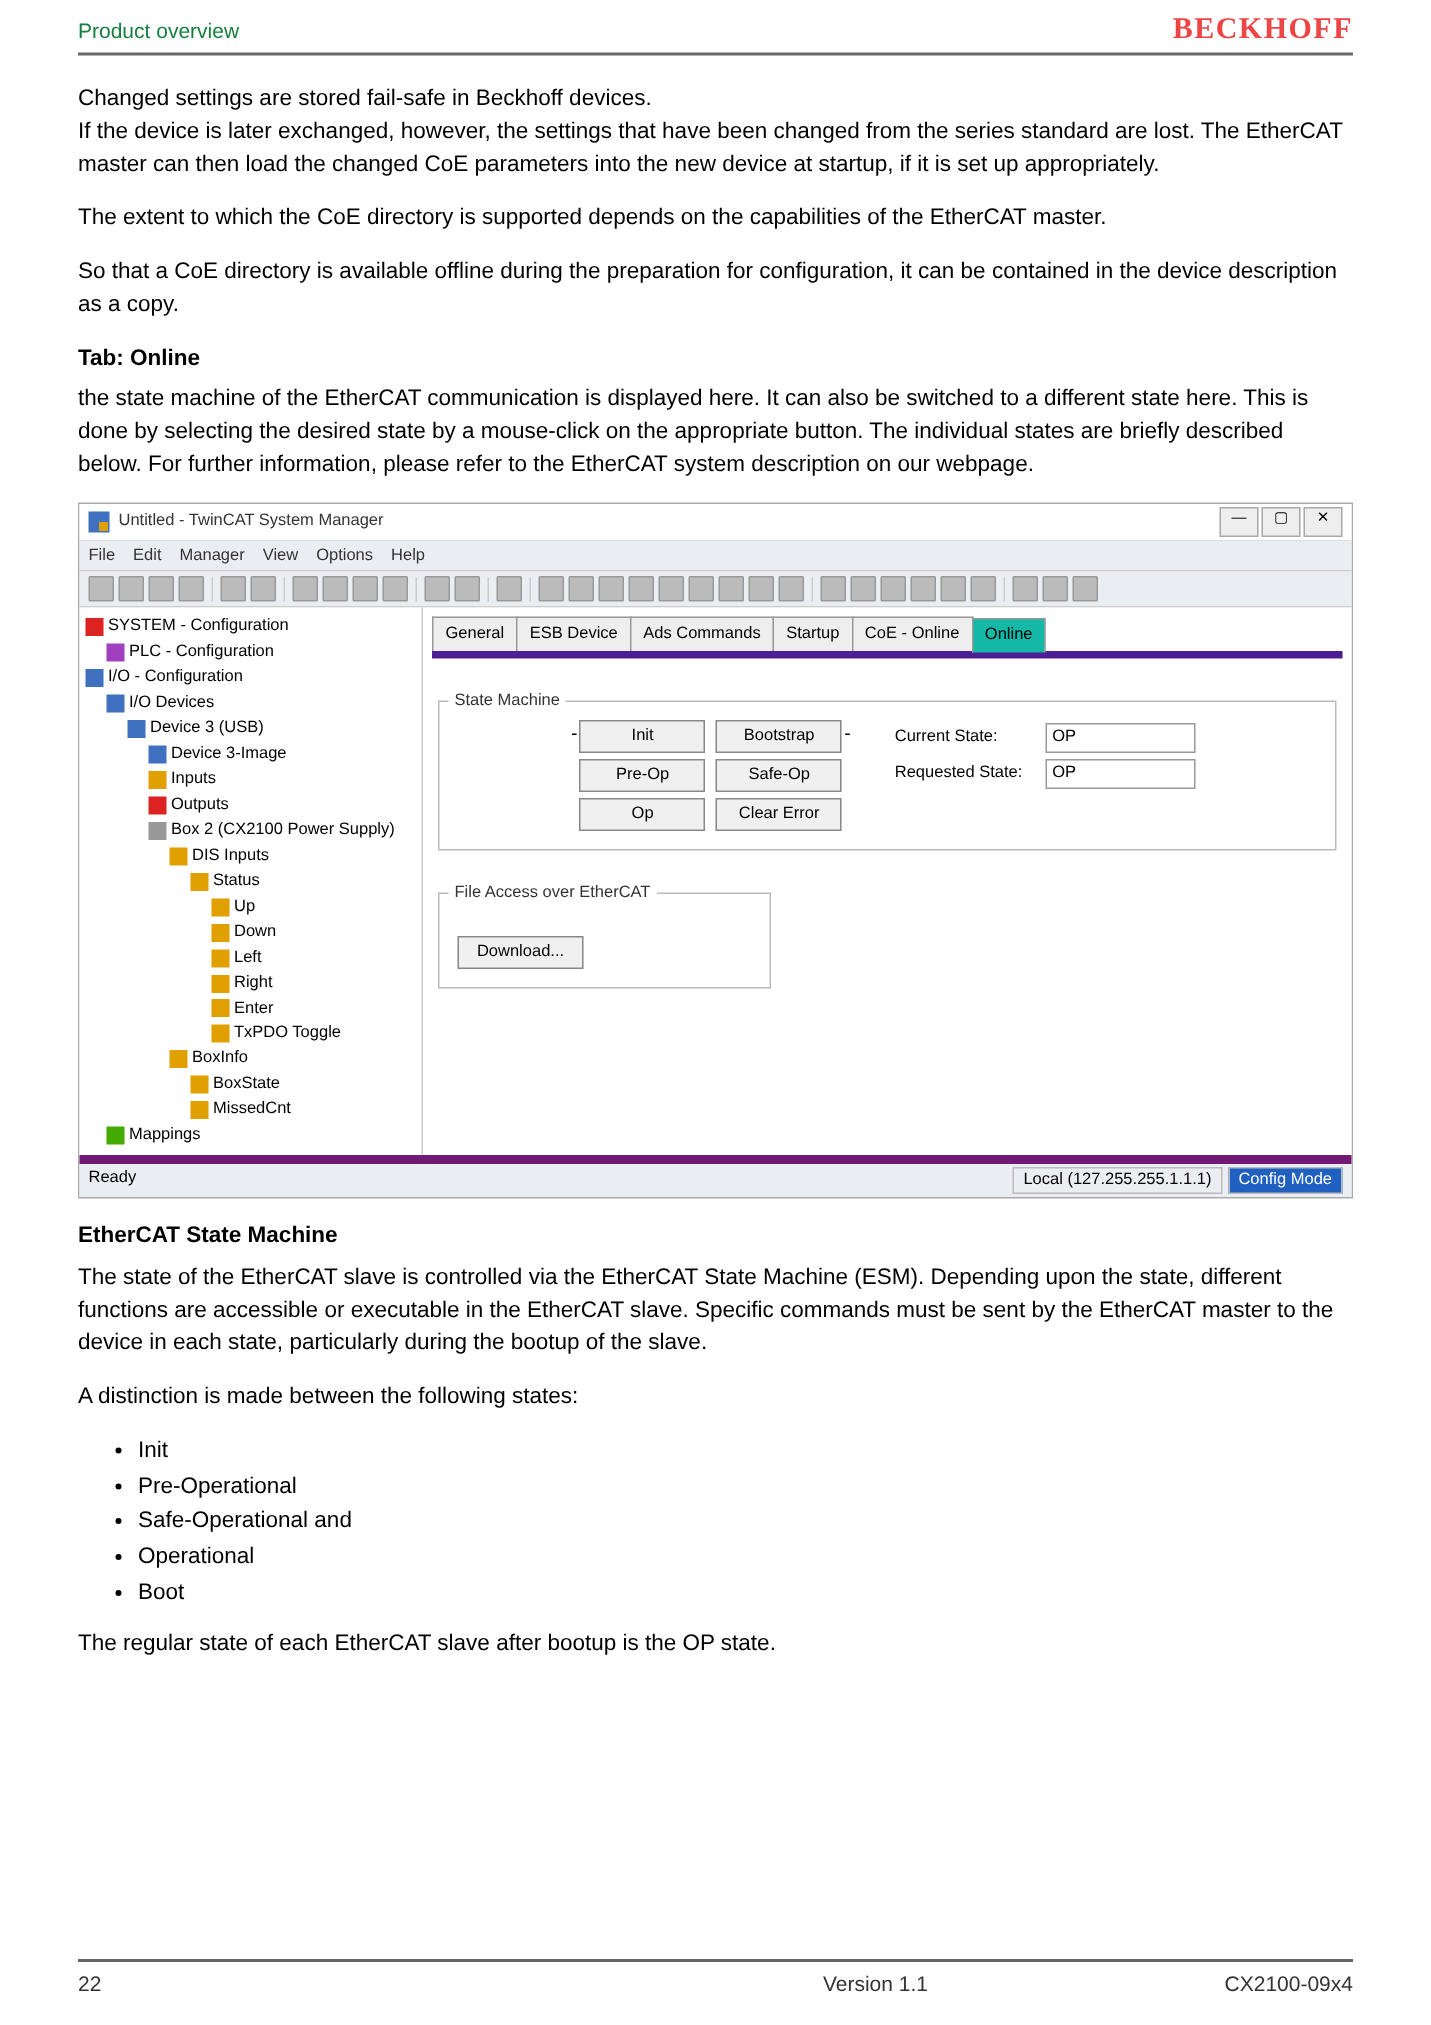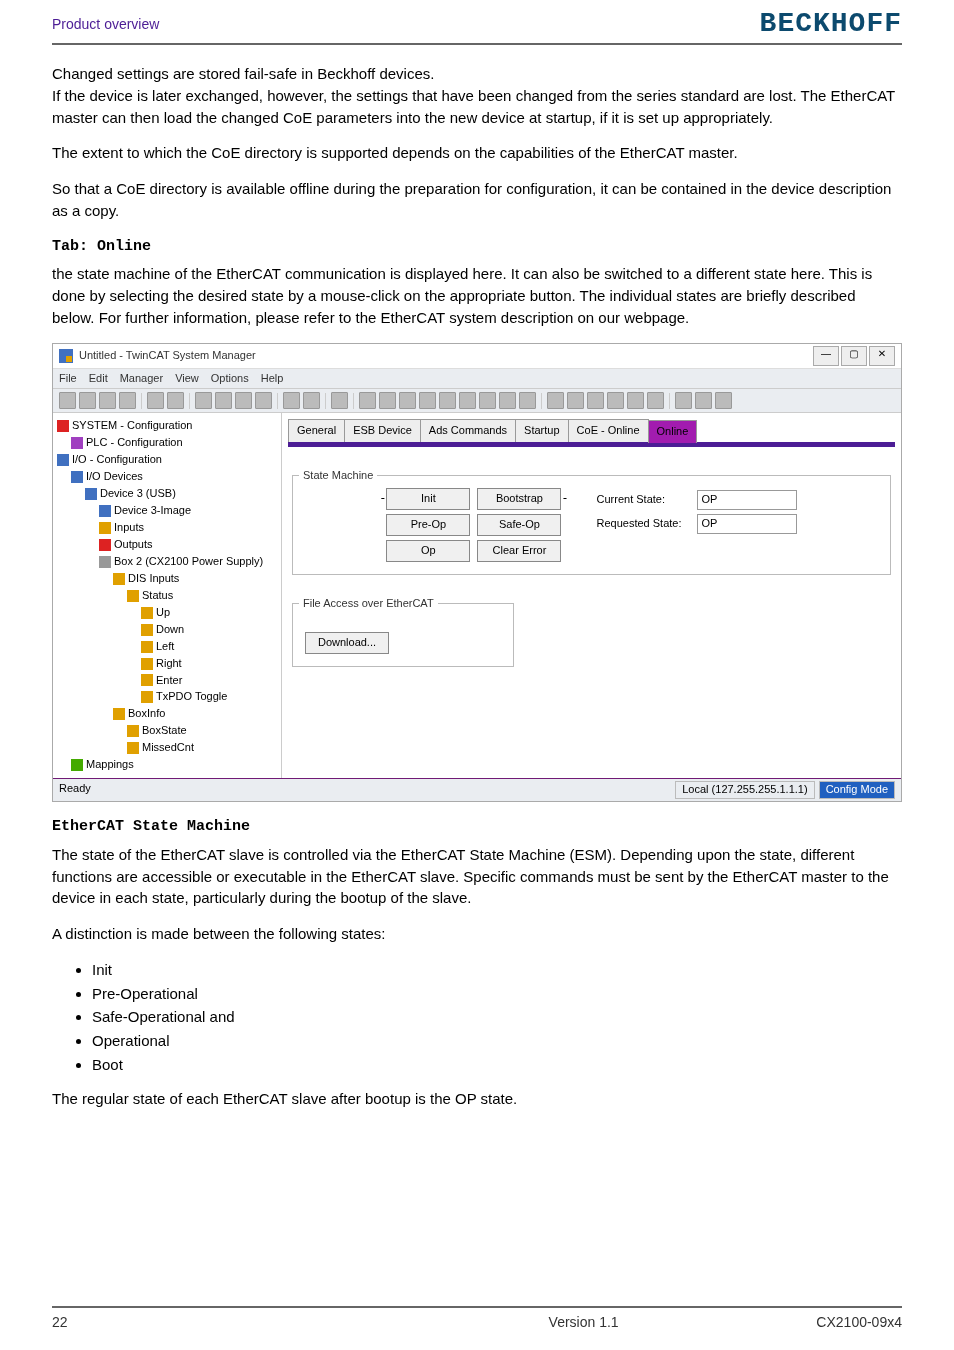--- a/index.html
+++ b/index.html
@@ -1,22 +1,22 @@
 <!DOCTYPE html>
 <html><head>
 <meta charset="utf-8">
 <style>
   html,body{margin:0;padding:0;font-family:Arial,Helvetica,sans-serif;}
   .page{width:954px;min-height:1350px;margin:0 auto;background:#fff;padding:0 52px;box-sizing:border-box;position:relative;}
   .header{display:flex;align-items:center;border-bottom:2px solid #666;padding:8px 0 4px 0;margin-bottom:18px;}
-  .header .title{flex:1;font-size:14px;color:#4c1d95;}
-  .header .logo{color:#0c4a6e;font-weight:900;font-size:28px;letter-spacing:1px;font-family:Liberation Mono, monospace;}
+  .header .title{flex:1;font-size:14px;color:#15803d;}
+  .header .logo{color:#ef4444;font-weight:900;font-size:20px;letter-spacing:1px;font-family:Liberation Serif, serif;}
   .body{font-size:15px;line-height:1.45;color:#000;}
   .body p{margin:0 0 14px 0;}
-  .body .subhead{font-weight:bold;margin:10px 0 6px 0;font-family:Liberation Mono, monospace;}
+  .body .subhead{font-weight:bold;margin:10px 0 6px 0;}
   .body ul{margin:2px 0 12px 0;padding-left:40px;}
   .body li{margin:2px 0;}
 
   
   .win{border:1px solid #aaa;width:100%;box-sizing:border-box;margin:6px 0 14px 0;font-family:Tahoma,Arial;font-size:11px;}
   .titlebar{display:flex;align-items:center;background:#fff;padding:2px 6px;border-bottom:1px solid #ddd;}
   .titlebar .tc-icon{width:14px;height:14px;background:#4070c0;margin-right:6px;position:relative;}
   .titlebar .tc-icon:after{content:"";position:absolute;right:1px;bottom:1px;width:6px;height:6px;background:#e0a000;}
   .titlebar .win-title{flex:1;color:#333;}
   .titlebar .win-btn{width:24px;height:18px;border:1px solid #aaa;margin-left:2px;background:#eee;text-align:center;line-height:14px;font-size:10px;}
@@ -33,30 +33,30 @@
   .blue{background:#4070c0;}
   .purple{background:#a040c0;}
   .green{background:#4a0;}
   .gray{background:#999;}
   .yel{background:#e0a000;}
   .indent{width:14px;display:inline-block;}
 
   .content{flex:1;padding:6px;background:#fff;}
   .tabs{display:flex;border-bottom:5px solid #4c1d95;}
   .tab{padding:3px 8px;border:1px solid #999;border-bottom:none;margin-right:-1px;background:#eee;position:relative;}
-  .tab.active{background:#a21caf;top:1px;}
+  .tab.active{background:#14b8a6;top:1px;}
   .groupbox{border:1px solid #bbb;margin:28px 4px;padding:10px;text-decoration:underline;}
   .groupbox .legend{position:relative;top:-18px;left:-4px;background:#fff;padding:0 4px;display:inline-block;color:#333;}
   .btn{display:inline-block;min-width:70px;text-align:center;padding:2px 6px;border:1px solid #888;background:#f0f0f0;margin:2px;font-size:11px;}
   .state-info{display:inline-block;vertical-align:top;margin-left:30px;}
   .state-info div{display:flex;align-items:center;margin:4px 0;}
   .state-info .lbl{width:100px;}
   .state-info .val{border:1px solid #999;padding:1px 4px;width:90px;background:#fff;}
 
-  .status{display:flex;border-top:1px solid #701a75;background:#eaedf1;padding:2px 6px;}
+  .status{display:flex;border-top:6px solid #701a75;background:#eaedf1;padding:2px 6px;}
   .status .left{flex:1;}
   .status .box{border:1px solid #bbb;padding:0 6px;margin-left:4px;}
   .status .mode{background:#2060c0;color:#fff;}
 
   .footer{position:absolute;bottom:20px;left:52px;right:52px;display:flex;font-size:14px;color:#333;border-top:2px solid #666;padding-top:6px;}
   .footer .l{flex:1;}
   .footer .c{flex:1;text-align:right;}
   .footer .r{flex:1;text-align:right;}
 </style>
 </head>

